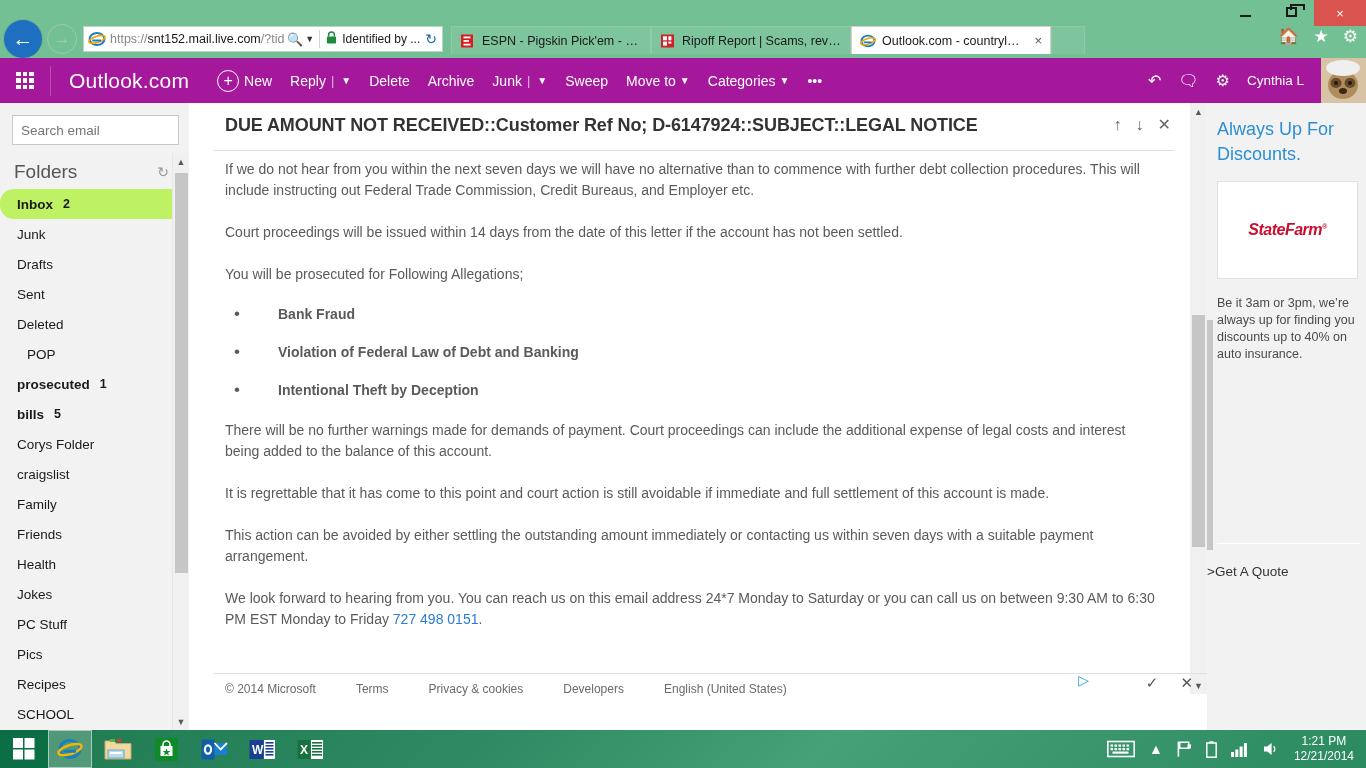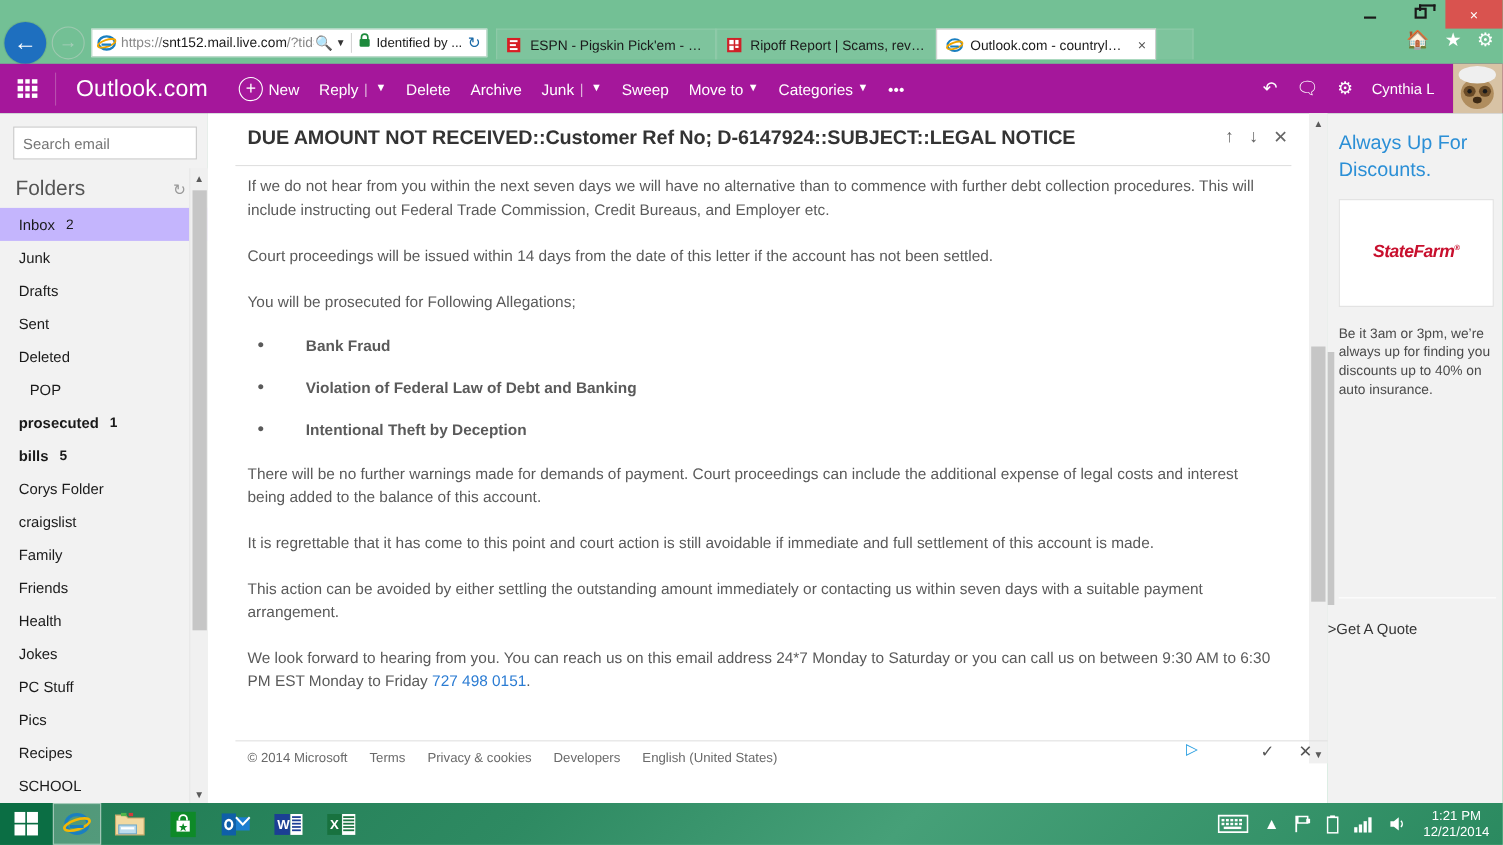--- a/index.html
+++ b/index.html
@@ -153,21 +153,21 @@
   .folders-title {
     margin: 16px 0 6px 14px; font-size: 19px; color: #555; font-weight: 400;
     display: flex; align-items: center;
   }
   .refresh-ico { margin-left: 80px; color:#9a9a9a; font-size: 14px; }
   .folder-list { margin-top: 2px; }
   .folder {
     height: 30px; display: flex; align-items: center;
     padding-left: 17px; font-size: 13.5px; color: #1a1a1a;
   }
-  .folder.selected { background: #c4b5fd; font-weight: normal; }
+  .folder.selected { background: #bef264; font-weight: bold; border-radius: 14px; }
   .folder.bold { font-weight: bold; }
   .folder.indent { padding-left: 27px; }
   .folder .cnt { margin-left: 10px; font-size: 12.5px; }
 
   
   .sb-left {
     position: absolute; right: 0; top: 50px;
     width: 17px; height: 577px; background: #f0f0f0;
     border-left: 1px solid #e6e6e6;
   }
@@ -225,21 +225,21 @@
   .sb-read {
     position: absolute; right: 0; top: 0;
     width: 17px; height: 591px; background: #f0f0f0;
   }
   .sb-read .thumb { position:absolute; left:2px; width: 13px; background: #c6c6c6; }
 
   .msg-footer {
     position: absolute; left: 25px; bottom: 29px;
     width: 1001px; height: 28px;
     border-top: 1px solid #e0e0e0;
-    display: flex; align-items: center; gap: 20px;
+    display: flex; align-items: center; gap: 40px;
     padding-left: 11px; padding-top: 2px; text-align: right;
   }
   .msg-footer span, .msg-footer a {
     font-size: 12px; color: #6a6a6a; text-decoration: none; white-space: nowrap;
   }
   .adchoices {
     position: absolute; right: 118px; bottom: 42px;
     color: #2b9fe0; font-size: 14px;
   }
   .foot-tools {

